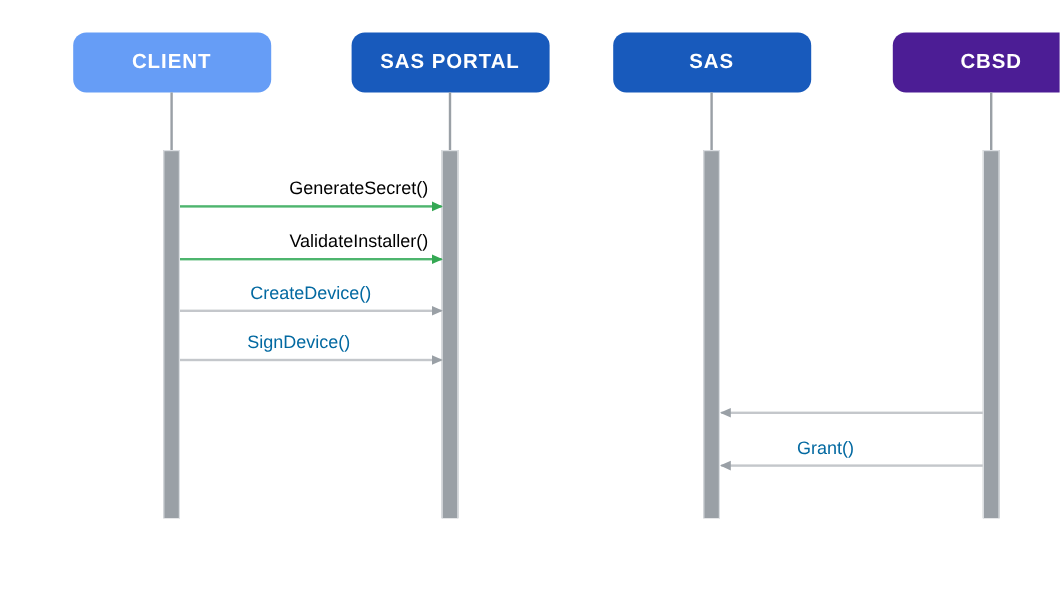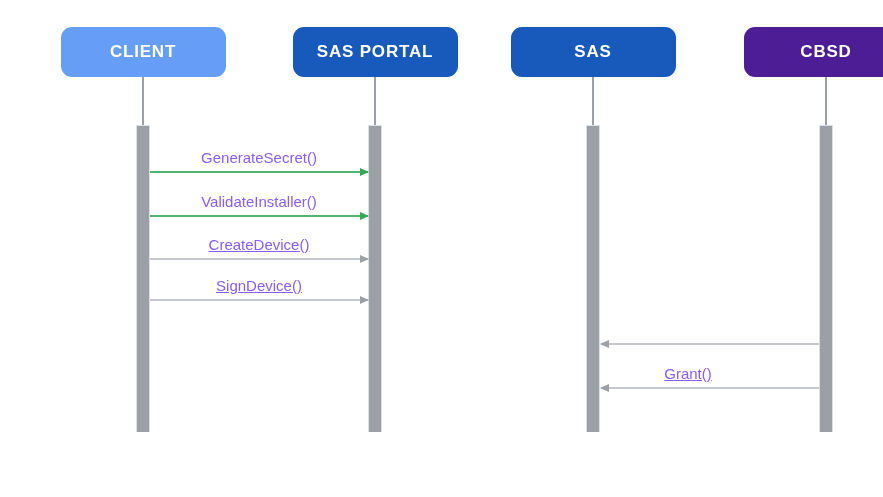--- a/index.html
+++ b/index.html
@@ -49,22 +49,22 @@
     box-sizing: border-box;
   }
   .msg-label {
     position: absolute;
     width: 218px;
     text-align: center;
     font-size: 15px;
     line-height: 18px;
     white-space: nowrap;
   }
-  .t-green { color: #8b5cf6; }
-  .t-gray  { color: #8b5cf6; text-decoration: underline; }
+  .t-green { color: #000000; padding-left: 40px; }
+  .t-gray  { color: #0369a1; }
   .msg-line {
     position: absolute;
     height: 1.5px;
     width: 218px;
   }
   .l-green { background: #4EB56E; }
   .l-gray  { background: #C4C7CB; }
   .arrow-head {
     position: absolute;
     top: -3.2px;
@@ -114,21 +114,21 @@
   <div class="msg-label t-green" style="left:110px; top:193px">ValidateInstaller()</div>
   <div class="msg-line l-green" style="left:110px; top:215px">
     <div class="arrow-head h-right h-green"></div>
   </div>
 
   <div class="msg-label t-gray" style="left:110px; top:236px">CreateDevice()</div>
   <div class="msg-line l-gray" style="left:110px; top:258px">
     <div class="arrow-head h-right"></div>
   </div>
 
-  <div class="msg-label t-gray" style="left:110px; top:277px">SignDevice()</div>
+  <div class="msg-label t-gray" style="left:100px; top:277px">SignDevice()</div>
   <div class="msg-line l-gray" style="left:110px; top:299px">
     <div class="arrow-head h-right"></div>
   </div>
 
   <div class="msg-line l-gray" style="left:561px; top:343px">
     <div class="arrow-head h-left"></div>
   </div>
 
   <div class="msg-label t-gray" style="left:539px; top:365px">Grant()</div>
   <div class="msg-line l-gray" style="left:561px; top:387px">

